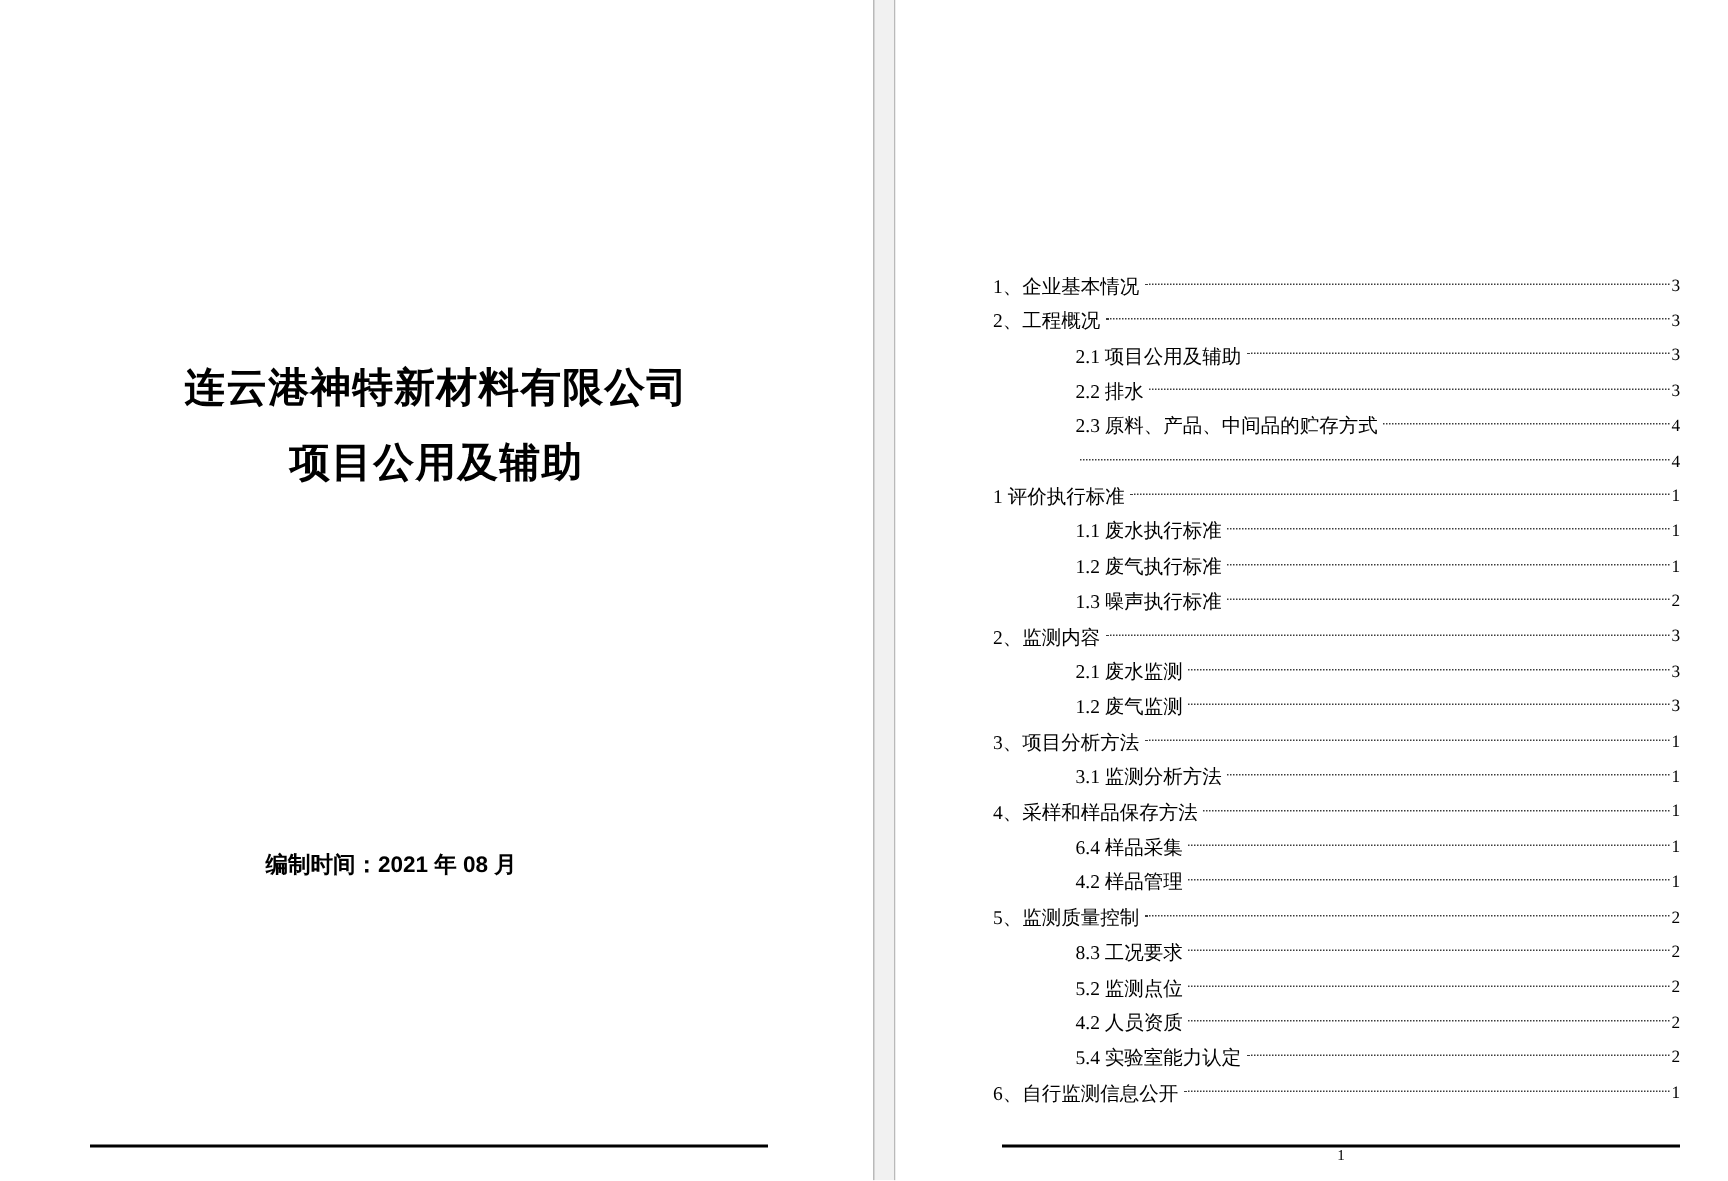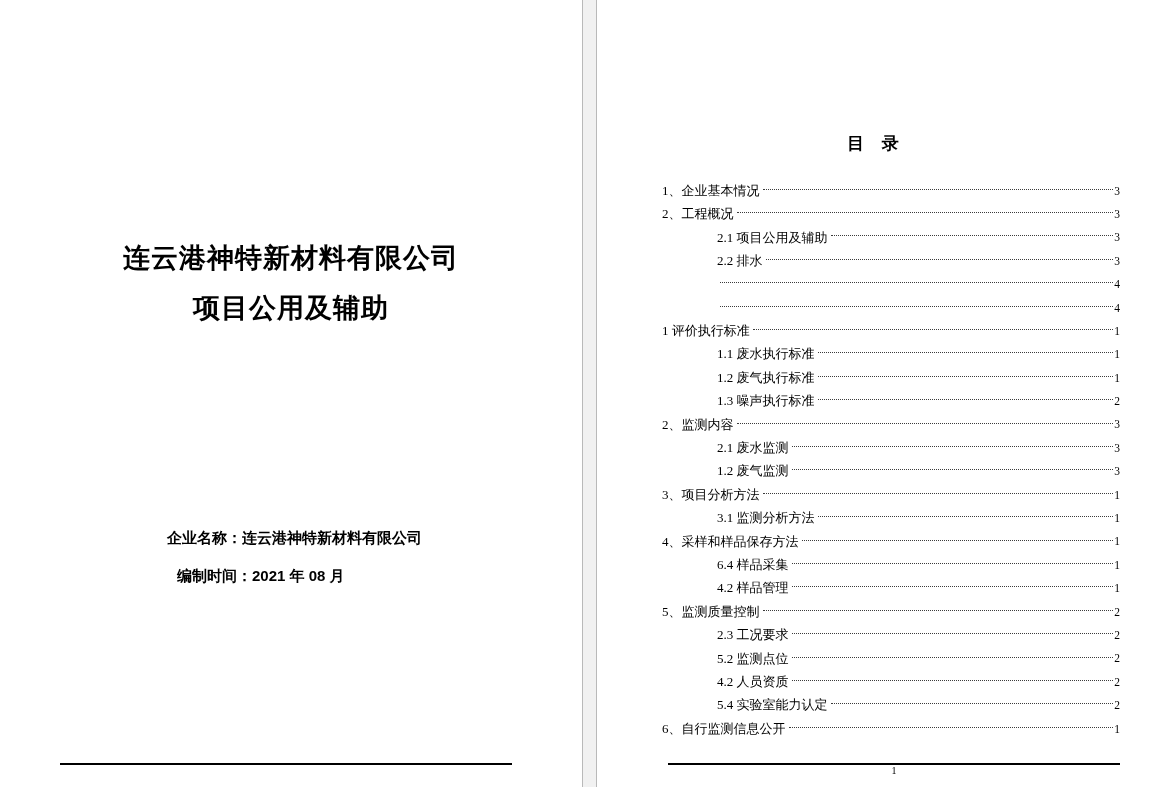--- a/index.html
+++ b/index.html
@@ -119,29 +119,27 @@
 </head>
 <body>
 
 <div class="canvas">
 
   <div class="page page-left">
     <div class="cover-title-block">
       <div class="cover-title">连云港神特新材料有限公司</div>
       <div class="cover-title">项目公用及辅助</div>
     </div>
-    <div class="cover-meta company">企业名称：连云港神特新材料有限公司</div>
     <div class="cover-meta date">编制时间：2021 年 08 月</div>
     <div class="footer-rule left-page"></div>
   </div>
 
   <div class="page-gap"></div>
 
   <div class="page page-right">
-    <div class="toc-heading">目  录</div>
     <div class="toc-list">
         <div class="toc-row lvl1">
     <span class="toc-label">1、企业基本情况</span>
     <span class="toc-dots"></span>
     <span class="toc-page">3</span>
   </div>
         <div class="toc-row lvl1">
     <span class="toc-label">2、工程概况</span>
     <span class="toc-dots"></span>
     <span class="toc-page">3</span>
@@ -150,20 +148,21 @@
     <span class="toc-label">2.1 项目公用及辅助</span>
     <span class="toc-dots"></span>
     <span class="toc-page">3</span>
   </div>
         <div class="toc-row lvl2">
     <span class="toc-label">2.2 排水</span>
     <span class="toc-dots"></span>
     <span class="toc-page">3</span>
   </div>
         <div class="toc-row lvl2">
+    <span class="toc-label">2.3 原料、产品、中间品的贮存方式</span>
     <span class="toc-dots"></span>
     <span class="toc-page">4</span>
   </div>
         <div class="toc-row lvl2">
     <span class="toc-dots"></span>
     <span class="toc-page">4</span>
   </div>
         <div class="toc-row lvl1">
     <span class="toc-label">1 评价执行标准</span>
     <span class="toc-dots"></span>
@@ -223,21 +222,21 @@
     <span class="toc-label">4.2 样品管理</span>
     <span class="toc-dots"></span>
     <span class="toc-page">1</span>
   </div>
         <div class="toc-row lvl1">
     <span class="toc-label">5、监测质量控制</span>
     <span class="toc-dots"></span>
     <span class="toc-page">2</span>
   </div>
         <div class="toc-row lvl2">
-    <span class="toc-label">2.3 工况要求</span>
+    <span class="toc-label">8.3 工况要求</span>
     <span class="toc-dots"></span>
     <span class="toc-page">2</span>
   </div>
         <div class="toc-row lvl2">
     <span class="toc-label">5.2 监测点位</span>
     <span class="toc-dots"></span>
     <span class="toc-page">2</span>
   </div>
         <div class="toc-row lvl2">
     <span class="toc-label">4.2 人员资质</span>

